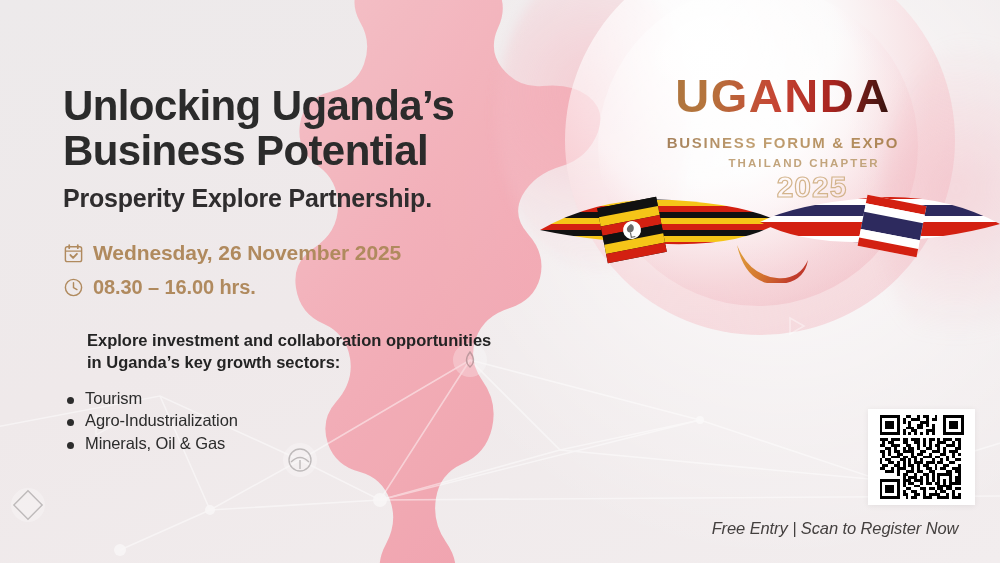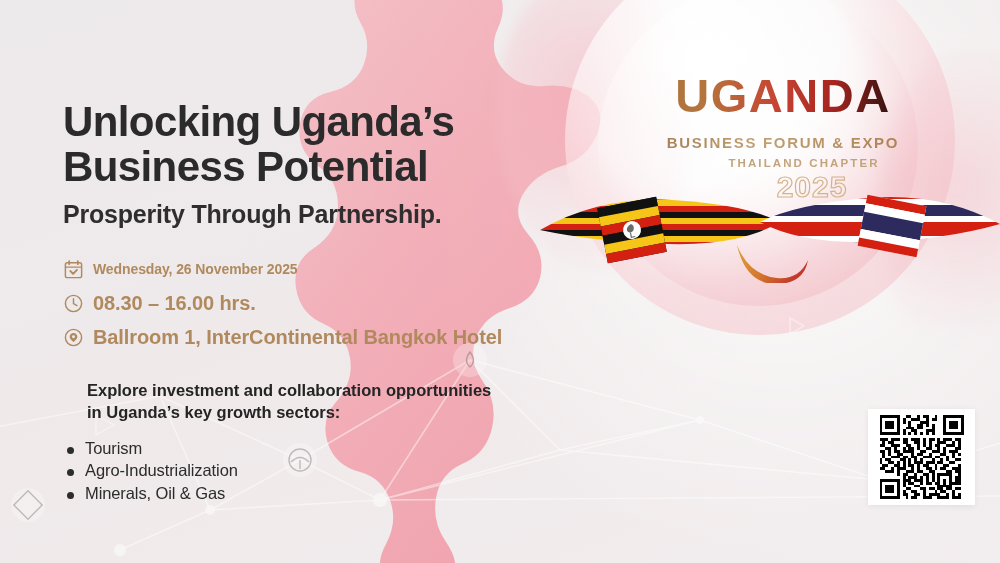--- a/index.html
+++ b/index.html
@@ -57,40 +57,40 @@
     border-radius:50%;
     background:radial-gradient(ellipse at 50% 50%, rgba(255,255,255,.9) 0%, rgba(255,255,255,0) 70%);
   }
   
   #crescent { left:735px; top:243px; width:75px; height:40px; }
 
   
   #network { left:0; top:300px; width:1000px; height:263px; opacity:.55; }
 
   
-  #content { position:absolute; left:63px; top:100px; width:560px; }
+  #content { position:absolute; left:63px; top:84px; width:560px; }
 
   #headline {
     font-size:42px; line-height:1.07; font-weight:bold;
     letter-spacing:-.6px; color:#2b2b2b;
   }
   #headline .l2 { display:block; }
   #subhead {
     margin-top:10px; font-size:25px; font-weight:bold;
     letter-spacing:-.2px; color:#2f2d2e;
   }
 
   
   #details { margin-top:26px; }
   .detail-row { display:flex; align-items:center; height:29px; margin-bottom:5px; }
   .detail-row .ico { width:30px; flex:0 0 30px; display:flex; align-items:center; }
   .detail-row .txt {
     font-size:20px; font-weight:bold; color:#b08a5e; letter-spacing:-.1px;
   }
-  #detail-date .txt { font-size:14px; }
+  #detail-date .txt { font-size:21px; }
 
   
   #sectors { margin-top:28px; }
   #sectors-heading {
     font-size:16.5px; font-weight:bold; color:#242424; line-height:1.33;margin-left:24px;
   }
   #sector-list { list-style:none; margin-top:15px; }
   #sector-list li {
     position:relative; padding-left:22px; margin-top:3.5px;
     font-size:16.5px; color:#2c2c2c; letter-spacing:-.1px;
@@ -207,21 +207,21 @@
       <path d="M96 115 l18 10 l-18 10z" fill="none" stroke="#ffffff" stroke-width="1.6" opacity=".8"></path>
     </g>
   </svg>
 
   <div id="content">
 
     <h1 id="headline">
       <span>Unlocking Uganda’s</span>
       <span class="l2">Business Potential</span>
     </h1>
-    <div id="subhead">Prosperity Through Partnership.</div>
+    <div id="subhead">Prosperity Explore Partnership.</div>
 
     <div id="details">
 
       <div class="detail-row" id="detail-date">
         <span class="ico">
           <svg width="21" height="21" viewBox="0 0 22 22" fill="none" stroke="#b08a5e" stroke-width="1.5">
             <rect x="2.5" y="4" width="17" height="15.5" rx="2"></rect>
             <path d="M2.5 8.5 H19.5" stroke-width="1.3"></path>
             <path d="M6.5 2.2 V5.4 M15.5 2.2 V5.4" stroke-width="1.8" stroke-linecap="round"></path>
             <path d="M7.8 12.6 L10.6 15.6 L14.6 11.4" stroke-width="2" stroke-linecap="round" stroke-linejoin="round"></path>
@@ -233,30 +233,20 @@
       <div class="detail-row">
         <span class="ico">
           <svg width="21" height="21" viewBox="0 0 22 22" fill="none" stroke="#b08a5e" stroke-width="1.5">
             <circle cx="11" cy="11" r="8.5"></circle>
             <path d="M11 6 V11 L14.6 13.2" stroke-linecap="round"></path>
           </svg>
         </span>
         <span class="txt">08.30 – 16.00 hrs.</span>
       </div>
 
-      <div class="detail-row">
-        <span class="ico">
-          <svg width="21" height="21" viewBox="0 0 22 22" fill="none" stroke="#b08a5e" stroke-width="1.5">
-            <circle cx="11" cy="11" r="8.5"></circle>
-            <path d="M11 6.2 c-2.2 0 -4 1.8 -4 4 c0 2.6 4 5.6 4 5.6 s4 -3 4 -5.6 c0 -2.2 -1.8 -4 -4 -4 z" fill="#b08a5e" stroke="none"></path>
-            <circle cx="11" cy="10.2" r="1.5" fill="#f1ece9" stroke="none"></circle>
-          </svg>
-        </span>
-        <span class="txt">Ballroom 1, InterContinental Bangkok Hotel</span>
-      </div>
 
     </div>
 
     <div id="sectors">
       <div id="sectors-heading">
         <span>Explore investment and collaboration opportunities</span><br>
         <span>in Uganda’s key growth sectors:</span>
       </div>
       <ul id="sector-list">
         <li>Tourism</li>
@@ -519,14 +509,15 @@
         <rect x="23" y="27" width="1" height="2"></rect>
           <rect x="27" y="27" width="1" height="1"></rect>
         <rect x="11" y="28" width="2" height="1"></rect>
           <rect x="16" y="28" width="2" height="1"></rect>
         <rect x="21" y="28" width="2" height="1"></rect>
           <rect x="26" y="28" width="2" height="1"></rect>
       </g>
     </svg>
   </div>
 
+  <div id="footer-note">Free Entry | Scan to Register Now</div>
 
 </div>
 
 </body></html>

